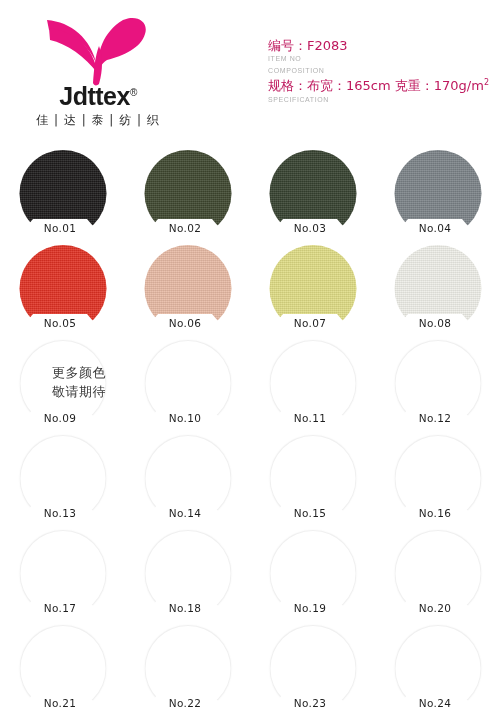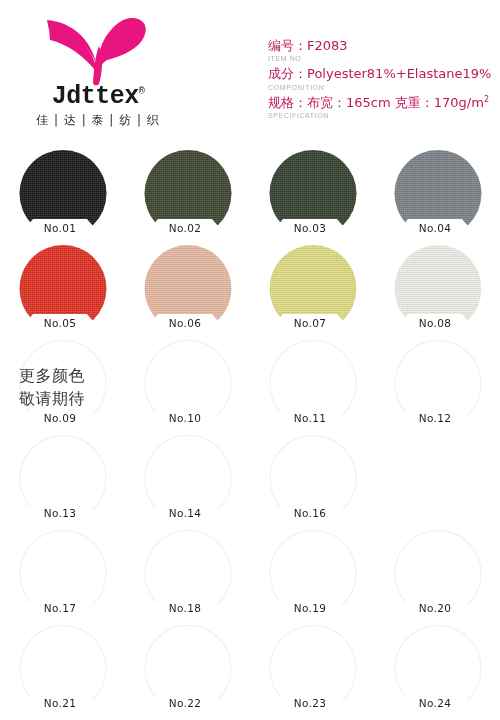--- a/index.html
+++ b/index.html
@@ -38,21 +38,21 @@
     top: 0;
     width: 112px;
     height: 72px;
   }
   .logo-wordmark {
     position: absolute;
     left: 0;
     top: 68px;
     width: 130px;
     text-align: center;
-    font-family: Liberation Mono, monospace;
+    font-family: Liberation Sans, sans-serif;
     font-weight: bold;
     font-size: 25px;
     letter-spacing: -0.5px;
     color: #1a1a1a;
     line-height: 1;
   }
   .logo-reg {
     font-size: 10px;
     vertical-align: super;
     font-weight: normal;
@@ -174,24 +174,24 @@
     color: #1f1f1f;
     letter-spacing: 0.3px;
     white-space: nowrap;
   }
 
   .coming-soon {
     position: absolute;
     left: 0;
     top: 24px;
     width: 87px;
-    text-align: left;
+    text-align: right;
     z-index: 5;
     font-family: "DejaVu Sans", sans-serif;
-    font-size: 16px;
+    font-size: 13px;
     line-height: 1.45;
     color: #3a3a3a;
     letter-spacing: 0.5px;
   }
 </style>
 </head>
 <body>
 
 <div class="header">
 
@@ -213,21 +213,20 @@
   </div>
 
   <div class="spec-block">
 
     <div class="spec-row">
       <div class="spec-main"><span>编号：</span><span>F2083</span></div>
       <div class="spec-sub">ITEM NO</div>
     </div>
 
     <div class="spec-row">
-      <div class="spec-main"><span>成分：</span><span>Polyester81%+Elastane19%</span></div>
       <div class="spec-sub">COMPOSITION</div>
     </div>
 
     <div class="spec-row">
       <div class="spec-main"><span>规格：</span><span>布宽：165cm 克重：170g/m</span><span class="sup">2</span></div>
       <div class="spec-sub">SPECIFICATION</div>
     </div>
 
   </div>
 </div>
@@ -339,20 +338,27 @@
         <div class="disc-wrap">
           <div class="disc empty"></div>
           <div class="notch"></div>
           <div class="swatch-label">No.14</div>
         </div>
       </div>
       <div class="cell empty-cell">
         <div class="disc-wrap">
           <div class="disc empty"></div>
           <div class="notch"></div>
+          <div class="swatch-label">No.15</div>
+        </div>
+      </div>
+      <div class="cell empty-cell">
+        <div class="disc-wrap">
+          <div class="disc empty"></div>
+          <div class="notch"></div>
           <div class="swatch-label">No.16</div>
         </div>
       </div>
     </div>
     <div class="grid-row">
       <div class="cell empty-cell">
         <div class="disc-wrap">
           <div class="disc empty"></div>
           <div class="notch"></div>
           <div class="swatch-label">No.17</div>

